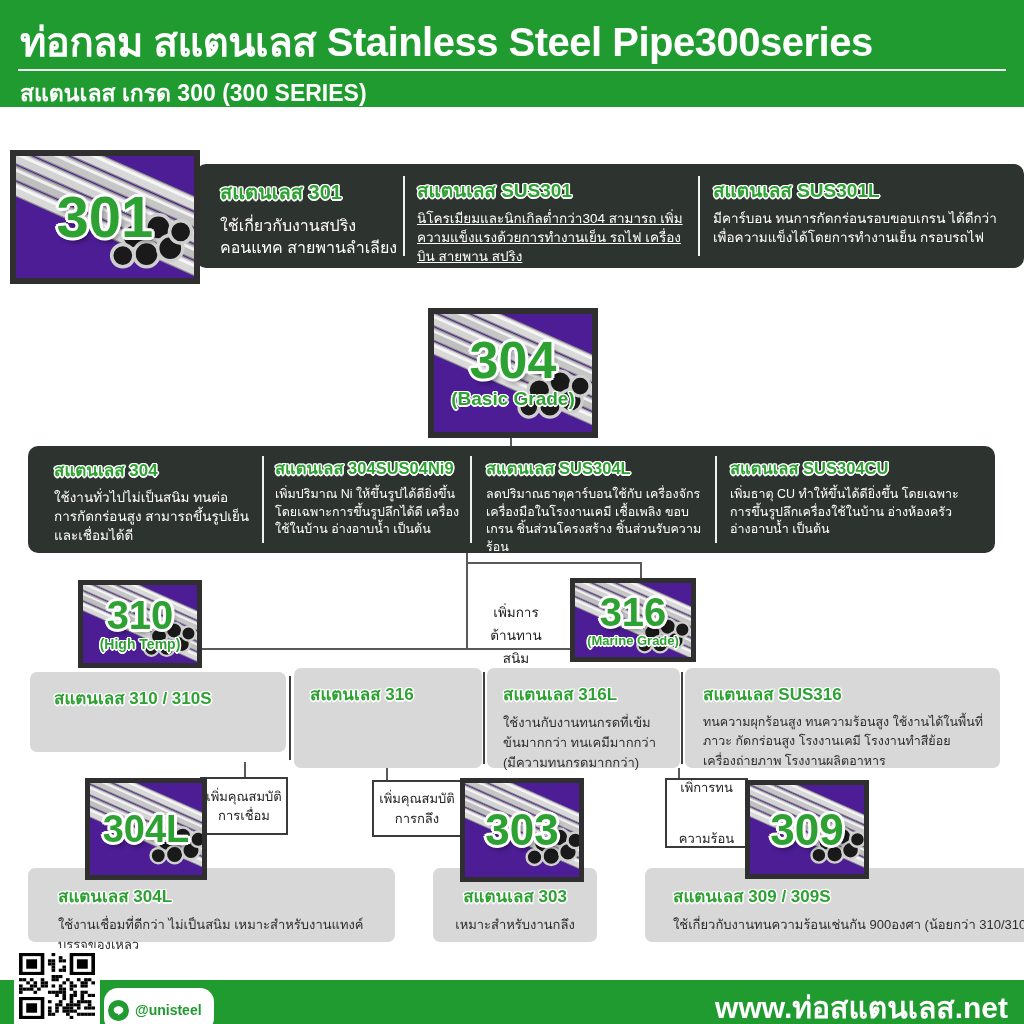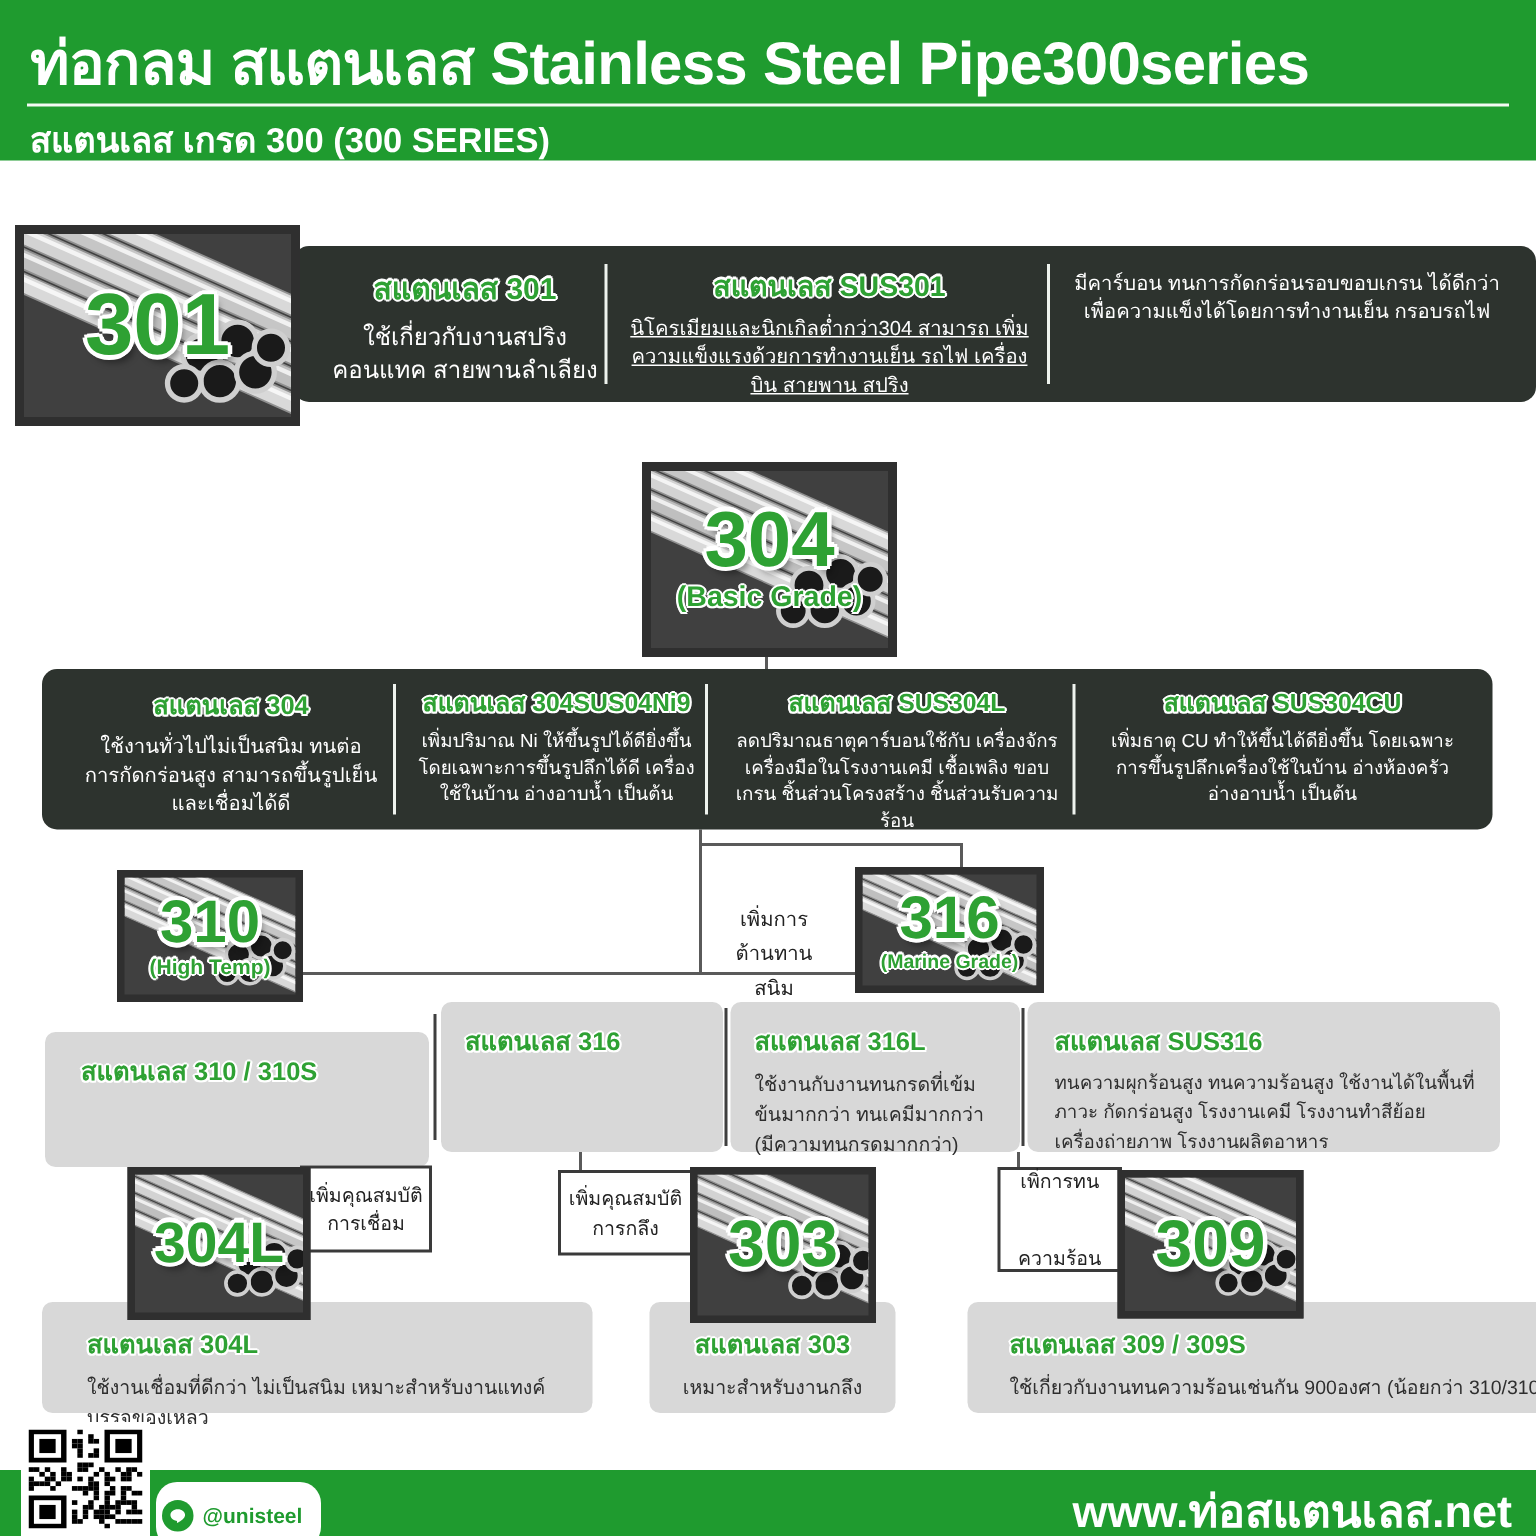--- a/index.html
+++ b/index.html
@@ -16,28 +16,28 @@
   body{font-family:"Liberation Sans","DejaVu Sans",sans-serif;}
   #stage{position:relative;width:1024px;height:1024px;background:#fff;overflow:hidden;}
 
   
   .header{position:absolute;left:0;top:0;width:1024px;height:107px;background:var(--brand);}
   .header .title{position:absolute;left:20px;top:10px;color:#fff;font-size:40px;font-weight:800;white-space:nowrap;letter-spacing:-.5px;}
   .header .hdiv{position:absolute;left:18px;top:69px;width:988px;height:2px;background:rgba(255,255,255,.95);}
   .header .subtitle{position:absolute;left:20px;top:75px;color:#fff;font-size:23px;font-weight:600;white-space:nowrap;}
 
   
-  .imgbox{position:absolute;background:#404040;border:6px solid var(--border);box-sizing:border-box;display:flex;flex-direction:column;align-items:center;justify-content:center;z-index:3;}
+  .imgbox{position:absolute;background:#4c1d95;border:6px solid var(--border);box-sizing:border-box;display:flex;flex-direction:column;align-items:center;justify-content:center;z-index:3;}
   .imgbox .pipes{position:absolute;inset:0;overflow:hidden;}
   .imgbox .pipes svg{width:100%;height:100%;display:block;}
   .badge-num{position:relative;z-index:2;color:var(--accent);font-weight:900;line-height:.95;text-shadow:var(--halo-big);}
   .badge-sub{position:relative;z-index:2;color:var(--accent);font-weight:800;text-shadow:var(--halo);margin-top:2px;}
 
   
-  .panel{position:absolute;background:var(--panel);border-radius:10px;z-index:1;text-align:center;}
+  .panel{position:absolute;background:var(--panel);border-radius:10px;z-index:1;}
   .pcol{position:absolute;top:0;height:100%;box-sizing:border-box;}
   .ptitle{display:inline-block;color:var(--accent);font-weight:800;text-shadow:var(--halo);}
   .ptext{color:#fff;line-height:1.4;}
   .vdiv{position:absolute;width:2px;background:#eef3ee;}
 
   
   .cline{position:absolute;background:var(--line);z-index:0;}
   .flowlabel{position:absolute;font-size:13.5px;color:#222;text-align:center;line-height:1.7;z-index:1;}
   .labelbox{position:absolute;background:#fff;border:2px solid #3a3a3a;box-sizing:border-box;display:flex;flex-direction:column;align-items:center;justify-content:center;font-size:13px;color:#222;line-height:1.5;z-index:2;text-align:center;}
 
@@ -73,20 +73,21 @@
       <span class="ptitle" style="font-size:20px;">สแตนเลส 301</span>
       <div class="ptext" style="font-size:16px;margin-top:7px;">ใช้เกี่ยวกับงานสปริง คอนแทค สายพานลำเลียง</div>
     </div>
     <div class="vdiv" style="left:207px;top:12px;height:80px;"></div>
     <div class="pcol" style="left:221px;width:272px;padding-top:11px;">
       <span class="ptitle" style="font-size:19px;">สแตนเลส SUS301</span>
       <div class="ptext" style="font-size:13.5px;margin-top:5px;text-decoration:underline;">นิโครเมียมและนิกเกิลต่ำกว่า304 สามารถ เพิ่มความแข็งแรงด้วยการทำงานเย็น รถไฟ เครื่องบิน สายพาน สปริง</div>
     </div>
     <div class="vdiv" style="left:502px;top:12px;height:80px;"></div>
     <div class="pcol" style="left:517px;width:290px;padding-top:11px;">
+      <span class="ptitle" style="font-size:19px;">สแตนเลส SUS301L</span>
       <div class="ptext" style="font-size:13.5px;margin-top:5px;">มีคาร์บอน ทนการกัดกร่อนรอบขอบเกรน ได้ดีกว่า เพื่อความแข็งได้โดยการทำงานเย็น กรอบรถไฟ</div>
     </div>
   </div>
 
   <div class="imgbox" style="left:10px;top:150px;width:190px;height:134px;">
     <div class="pipes">
         <svg viewBox="0 0 120 90" preserveAspectRatio="xMidYMid slice">
   <g transform="rotate(24 60 45)">
             <rect x="-30" y="8" width="165" height="8.5" rx="4" fill="#d9d9d9" stroke="#8f8f8f" stroke-width="0.8"></rect>
             <rect x="-30" y="9.5" width="165" height="2" rx="1" fill="rgba(255,255,255,0.75)"></rect>
@@ -215,21 +216,21 @@
           <circle cx="88" cy="70" r="8.5" fill="#1a1a1a" stroke="#cfcfcf" stroke-width="2.4"></circle>
           <circle cx="104" cy="66" r="8.5" fill="#1a1a1a" stroke="#cfcfcf" stroke-width="2.4"></circle>
           <circle cx="72" cy="71" r="7.5" fill="#1a1a1a" stroke="#cfcfcf" stroke-width="2.4"></circle>
           <circle cx="111" cy="55" r="7.5" fill="#1a1a1a" stroke="#cfcfcf" stroke-width="2.4"></circle>
 </svg>
       </div>
     <div class="badge-num" style="font-size:40px;">316</div>
     <div class="badge-sub" style="font-size:13px;">(Marine Grade)</div>
   </div>
 
-  <div class="gbox" style="left:30px;top:672px;width:256px;height:90px;padding:12px 7px 0 24px;margin-top:16px;">
+  <div class="gbox" style="left:30px;top:672px;width:256px;height:80px;padding:12px 7px 0 24px;">
     <div class="gtitle">สแตนเลส 310 / 310S</div>
   </div>
   <div class="gdiv" style="left:289px;top:676px;height:84px;"></div>
   <div class="gbox" style="left:294px;top:668px;width:188px;height:100px;padding:12px 12px 0 16px;">
     <div class="gtitle">สแตนเลส 316</div>
   </div>
   <div class="gdiv" style="left:483px;top:672px;height:92px;"></div>
   <div class="gbox" style="left:487px;top:668px;width:193px;height:100px;padding:12px 12px 0 16px;">
     <div class="gtitle">สแตนเลส 316L</div>
     <div class="gtext">ใช้งานกับงานทนกรดที่เข้มข้นมากกว่า ทนเคมีมากกว่า (มีความทนกรดมากกว่า)</div>

